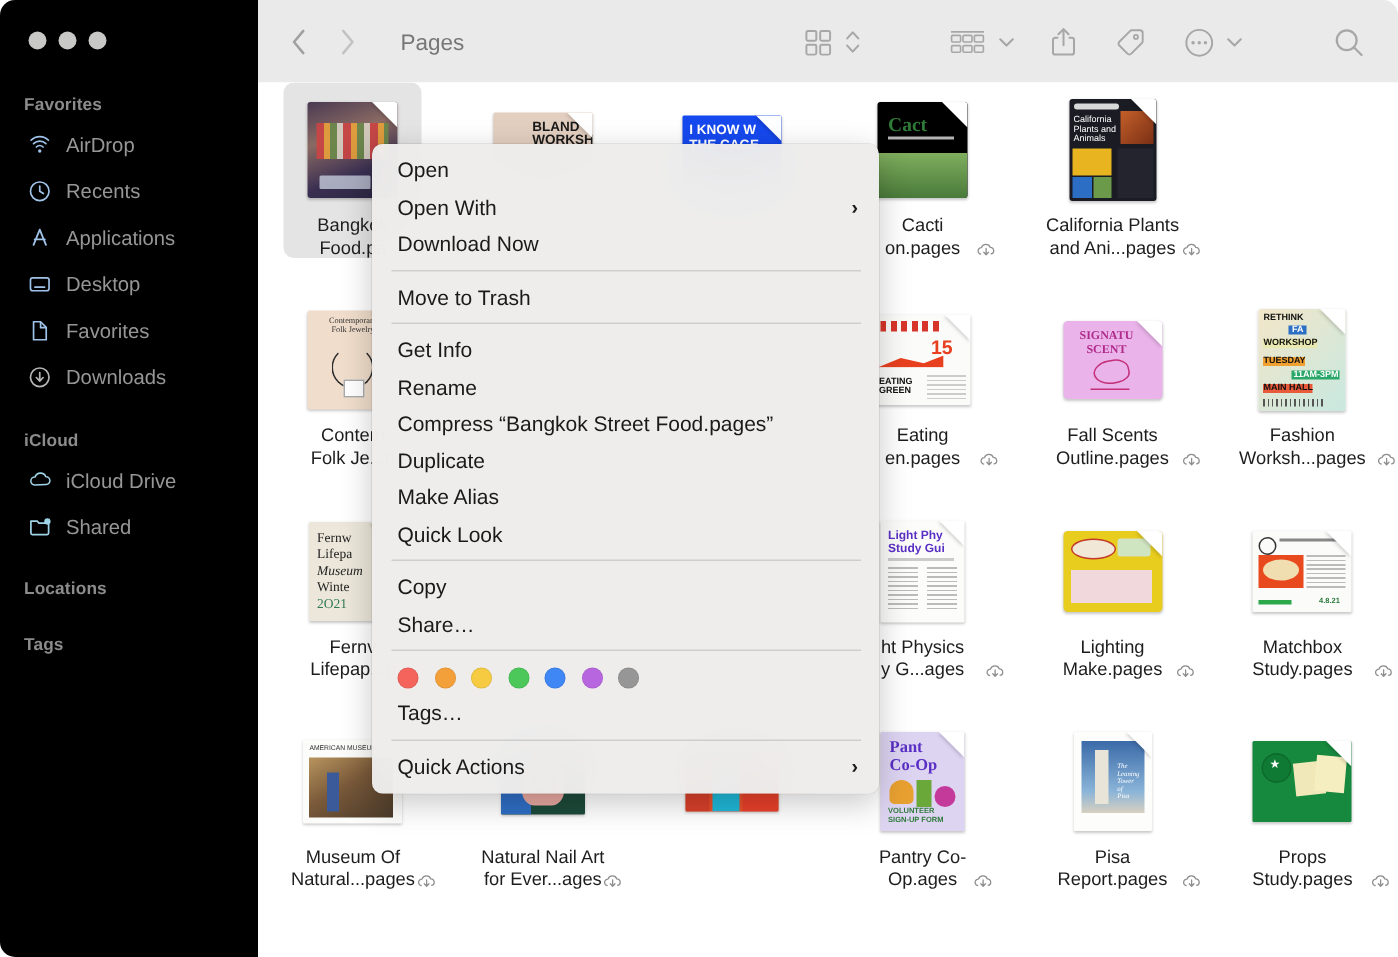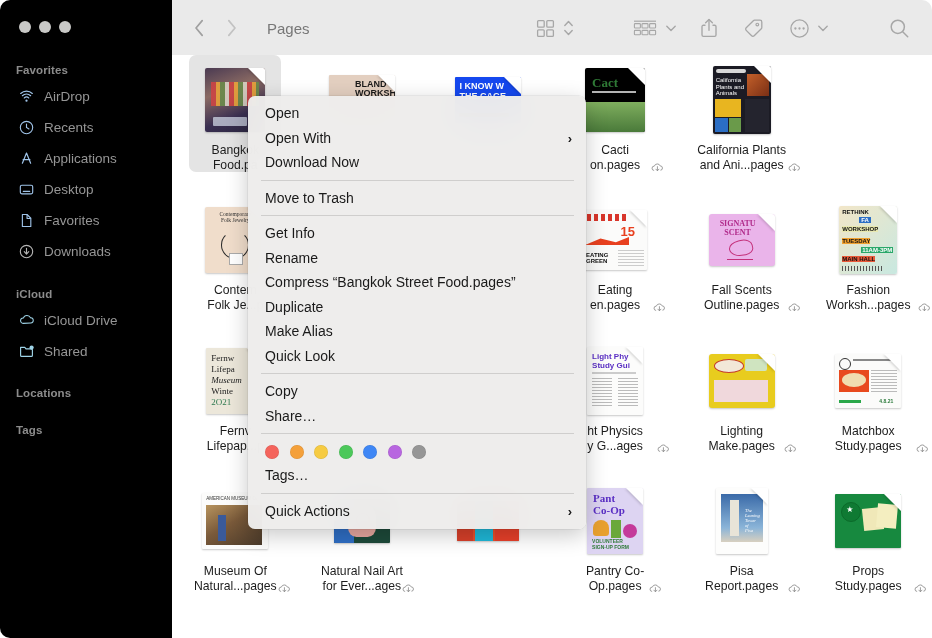--- a/index.html
+++ b/index.html
@@ -736,21 +736,21 @@
             <div class="thumb" style="width:56px;height:66px;border-radius:1px;background:#ddd4f2;">
               <div style="position:absolute;top:4px;left:6px;font:bold 11px 'Liberation Serif',serif;color:#5a2fc4;line-height:12px;">Pant<br>Co-Op</div>
               <div style="position:absolute;top:32px;left:6px;width:16px;height:16px;background:#e8a030;border-radius:50% 50% 20% 20%;"></div>
               <div style="position:absolute;top:32px;left:24px;width:10px;height:18px;background:#6aa83a;"></div>
               <div style="position:absolute;top:36px;left:36px;width:14px;height:14px;background:#c43a9a;border-radius:50%;"></div>
               <div style="position:absolute;bottom:4px;left:5px;font:bold 5px 'Liberation Sans',sans-serif;color:#2f7a3a;line-height:6px;">VOLUNTEER<br>SIGN-UP FORM</div>
               <div class="fold"></div>
             </div>
           </div>
           <div class="cell-label">Pantry Co-
-Op.pages</div>
+Op.ages</div>
           <div style="position:absolute;bottom:18px;right:16px;">
             <svg width="13" height="11" viewBox="0 0 15 12">
               <path d="M3.6 9.4a2.5 2.5 0 01.25-5 3.6 3.6 0 016.8-.17 2.45 2.45 0 01.25 4.9" stroke="#8e8e8e" stroke-width="1" fill="none" stroke-linejoin="round"></path>
               <path d="M7.4 5v4.6M5.6 7.9l1.8 1.9 1.8-1.9" stroke="#8e8e8e" stroke-width="1" fill="none" stroke-linecap="round" stroke-linejoin="round"></path>
             </svg>
           </div>
         </div>
       </div>
 
       <div class="grid-cell">

